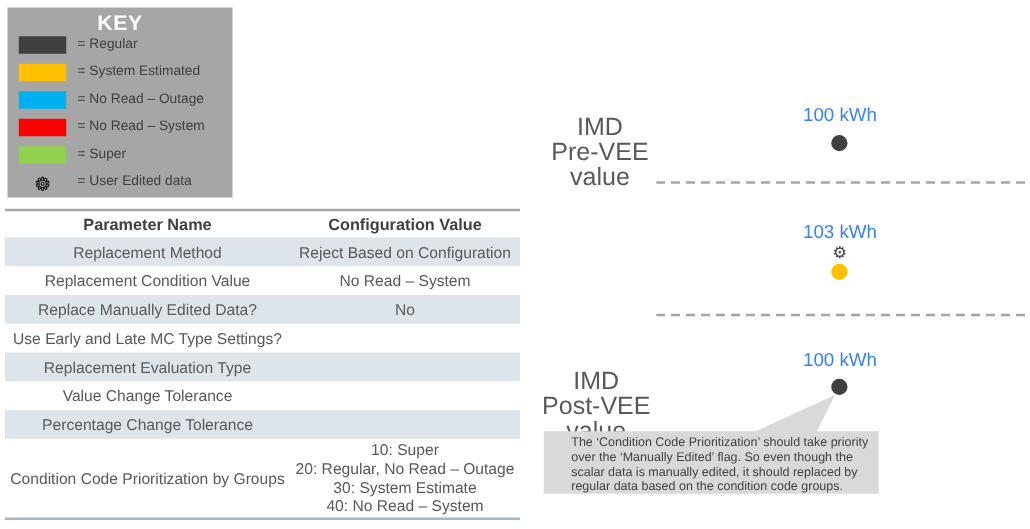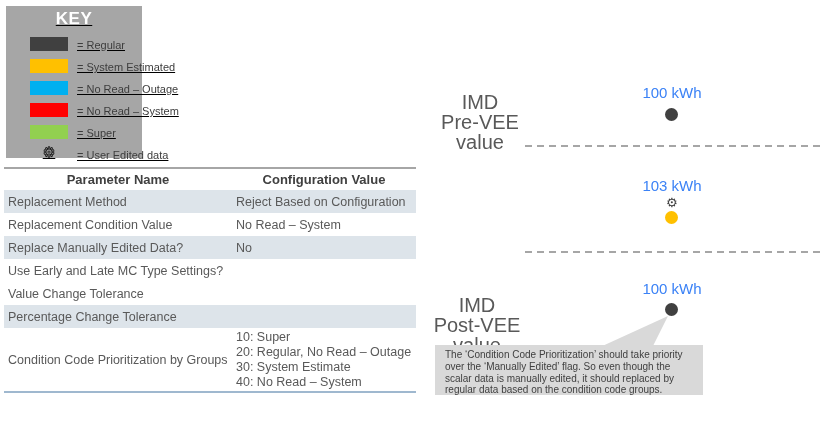--- a/index.html
+++ b/index.html
@@ -1,61 +1,61 @@
 <!DOCTYPE html>
 <html><head>
 <meta charset="utf-8">
 <style>
   * { margin:0; padding:0; box-sizing:border-box; }
   body { background:#fff; font-family:"Liberation Sans", sans-serif; }
   #canvas { position:relative; width:824px; height:423px; background:#ffffff; overflow:hidden; }
 
   
-  .key-box { position:absolute; left:6px; top:6px; width:136px; height:152px;
-             background:#a6a6a6; padding-top:3px;text-decoration:underline; }
+  .key-box { position:absolute; left:6px; top:6px; width:180px; height:152px;
+             background:#a6a6a6; padding-top:3px; }
   .key-title { text-align:center; color:#ffffff; font-size:17px; font-weight:600;
                letter-spacing:0.5px; height:20px; line-height:20px; }
-  .key-item { display:flex; align-items:flex-end; height:22px; padding-left:24px; }
+  .key-item { display:flex; align-items:flex-start; height:22px; padding-left:9px; }
   .key-swatch { width:38px; height:14px; margin-right:9px; flex:0 0 38px; }
   .key-gearwrap { width:38px; margin-right:9px; flex:0 0 38px; text-align:center; }
   .key-gear { font-family:"DejaVu Sans", sans-serif; font-size:14px; color:#ffffff;
               -webkit-text-stroke:1px #1a1a1a; line-height:14px; }
   .key-label { font-size:11px; color:#3d3d3d; white-space:nowrap; }
 
   
   .param-table { position:absolute; left:4px; top:167px; width:412px;
                  border-collapse:collapse; table-layout:fixed;
                  font-size:12.5px; color:#595959; }
   .param-table col.c1 { width:228px; }
   .param-table col.c2 { width:184px; }
   .param-table thead th { border-top:2px solid #a6a6a6; height:22px;
                           font-weight:bold; color:#404040; font-size:13px;
                           text-align:center; vertical-align:middle; background:#fff; }
-  .param-table td { height:23px; vertical-align:middle;
+  .param-table td { height:23px; text-align:center; vertical-align:middle;
                     padding:1px 4px; }
   .param-table tr.shaded td { background:#dde4ea; }
   .param-table tr.tall td { height:64px; }
   .param-table td.multiline { white-space:pre-line; line-height:15px; }
   .param-table tbody tr:last-child td { border-bottom:2px solid #9fb8cf; }
 
   
   .diag-label { position:absolute; width:130px; text-align:center;
                 font-size:20px; line-height:20px; color:#595959; white-space:pre-line; }
   .diag-value { position:absolute; width:100px; text-align:center;
                 font-size:15px; color:#3b82f6; }
   .dot { position:absolute; width:13px; height:13px; border-radius:50%; }
   .dash-line { position:absolute; height:2px;
                background:repeating-linear-gradient(90deg,#a6a6a6 0 7px,transparent 7px 12px); }
   .meas-gear { position:absolute; font-family:"DejaVu Sans", sans-serif;
                font-size:13px; color:#404040; line-height:13px; }
 
   
   .callout { position:absolute; left:435px; top:345px; width:268px; height:50px;
              background:#d9d9d9; color:#404040; font-size:10px; line-height:11.8px;
-             padding:4px 6px 4px 10px; }
+             padding:4px 6px 4px 22px; }
   .callout-tail { position:absolute; left:590px; top:314px; }
 </style>
 </head>
 <body>
 
 <div id="canvas">
 
   <div class="key-box">
     <div class="key-title">KEY</div>
     <div class="key-item">
@@ -105,20 +105,24 @@
         <td>No Read – System</td>
       </tr>
       <tr class="shaded">
         <td>Replace Manually Edited Data?</td>
         <td>No</td>
       </tr>
       <tr>
         <td>Use Early and Late MC Type Settings?</td>
         <td></td>
       </tr>
+      <tr class="shaded">
+        <td>Replacement Evaluation Type</td>
+        <td></td>
+      </tr>
       <tr>
         <td>Value Change Tolerance</td>
         <td></td>
       </tr>
       <tr class="shaded">
         <td>Percentage Change Tolerance</td>
         <td></td>
       </tr>
       <tr class="tall">
         <td>Condition Code Prioritization by Groups</td>

